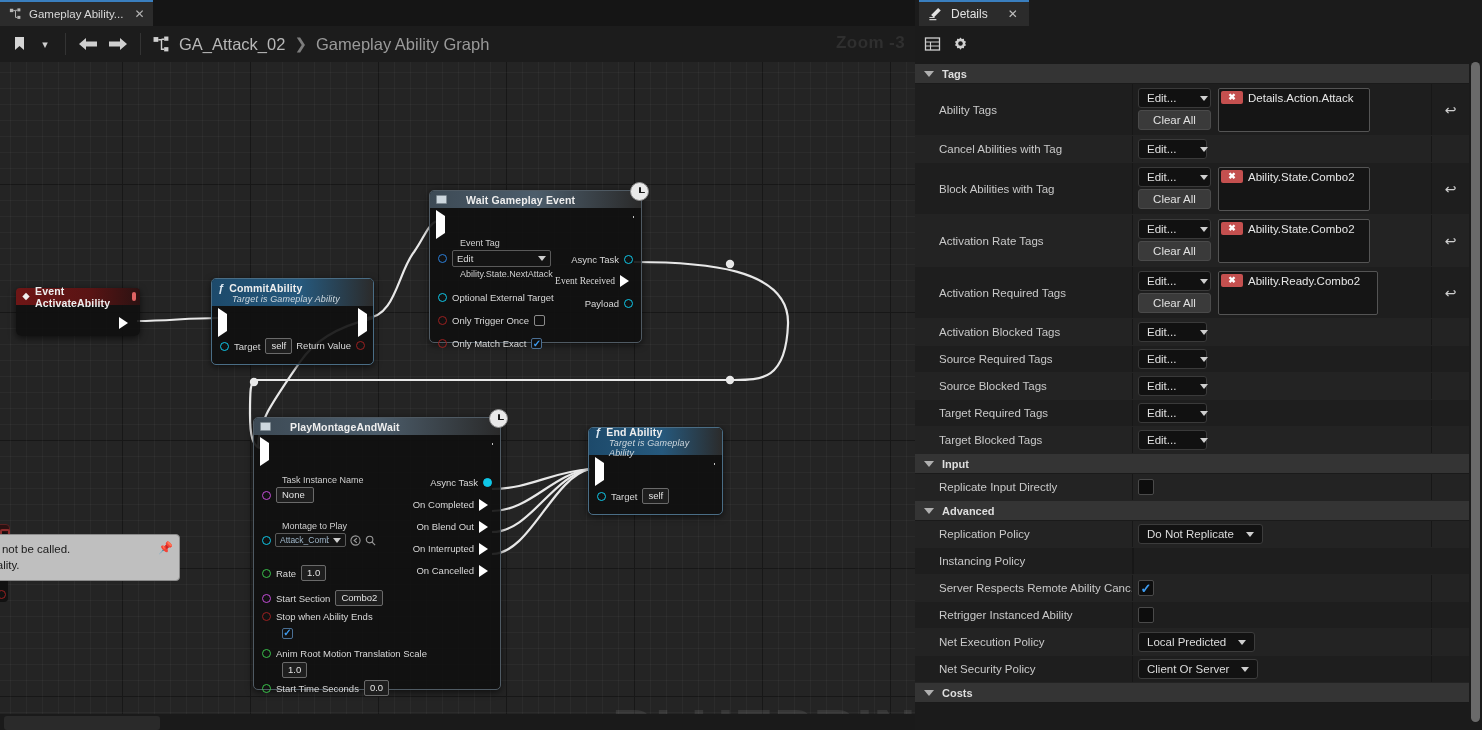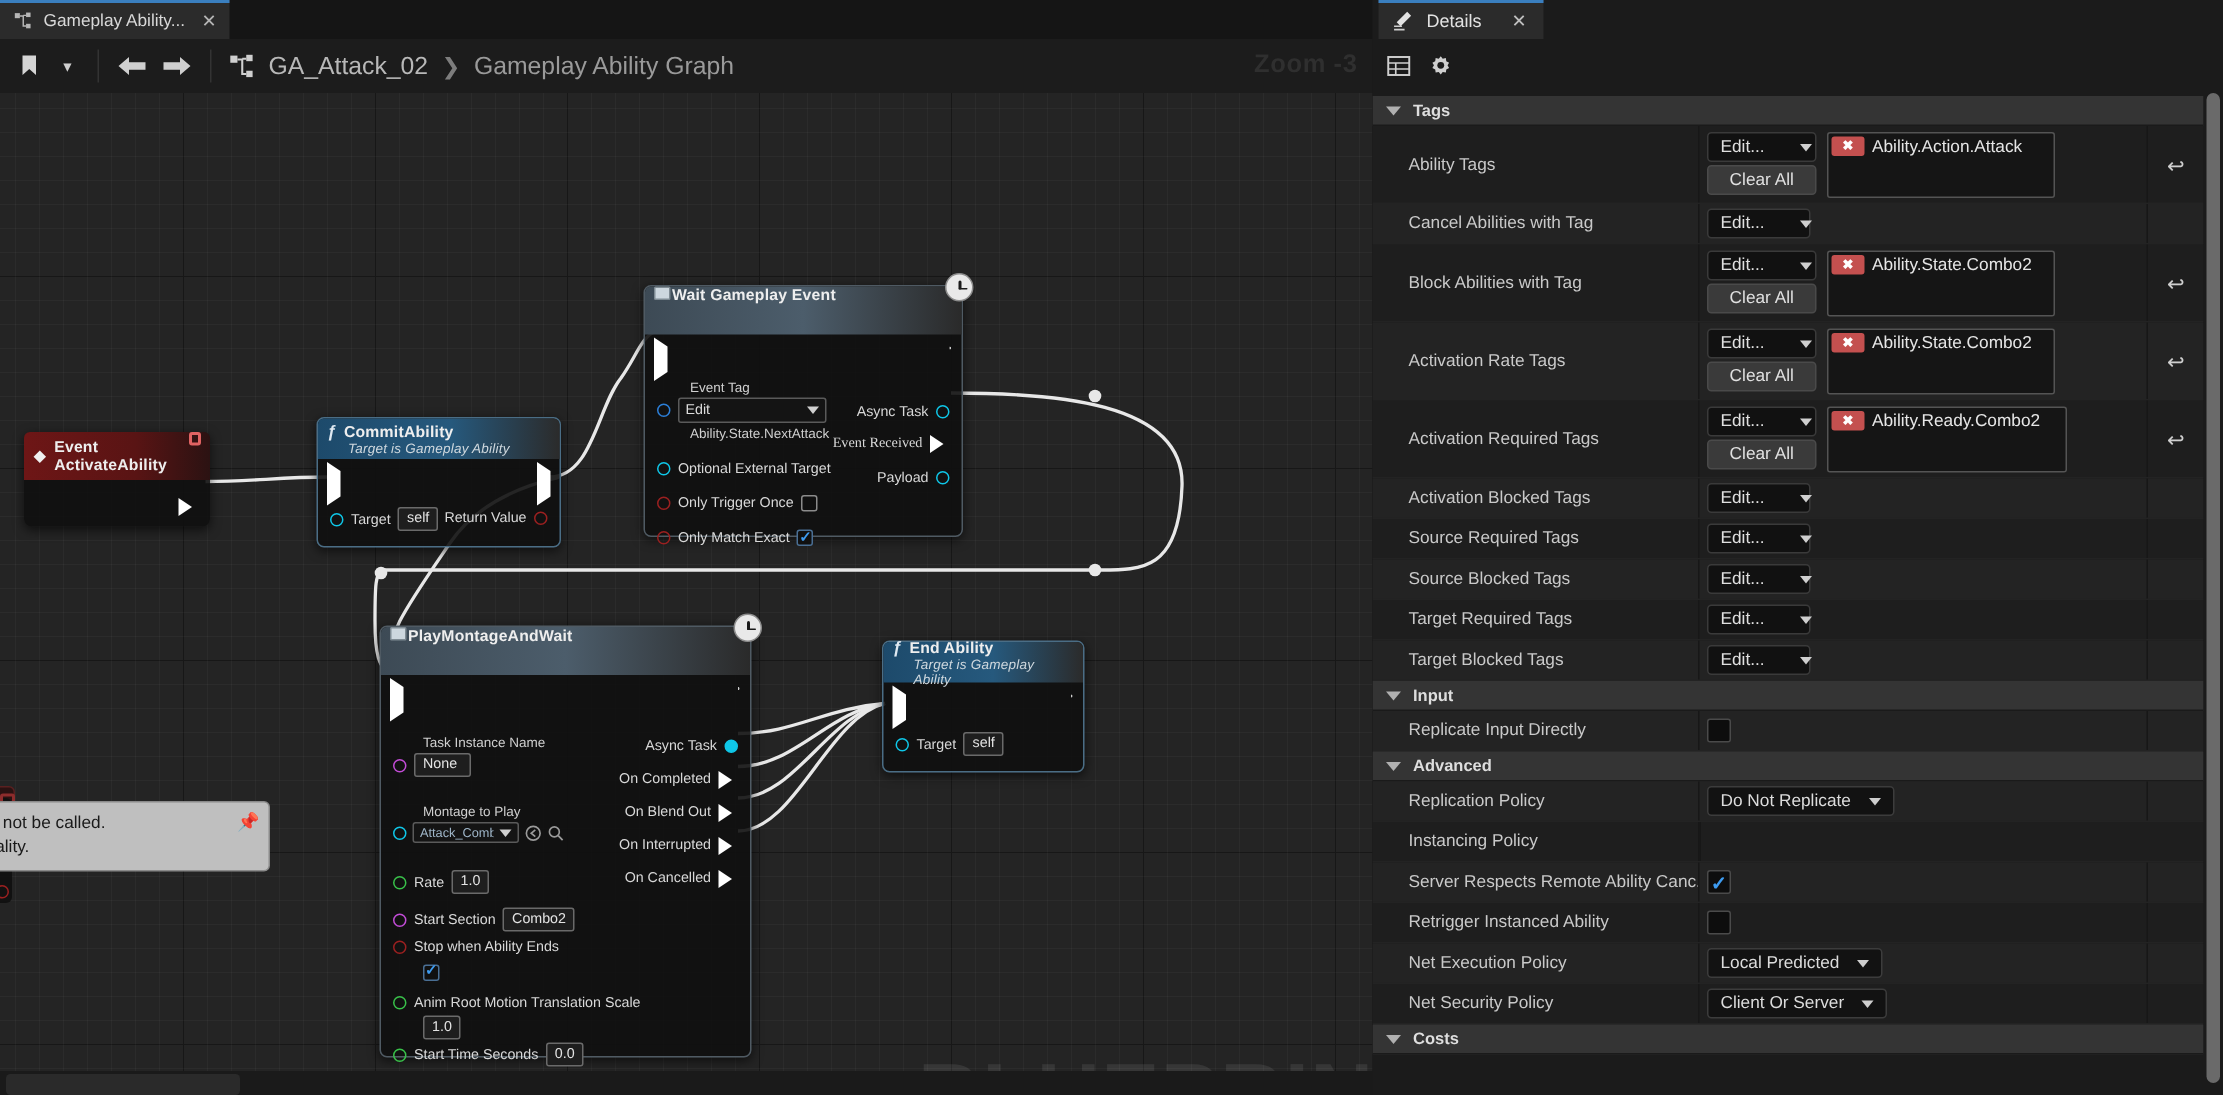--- a/index.html
+++ b/index.html
@@ -73,21 +73,21 @@
     position: absolute; left: 612px; top: 634px;
     font-size: 58px; font-weight: 700; letter-spacing: 1px;
     color: rgba(255,255,255,.085); pointer-events: none; user-select: none;
   }
   #wires { position: absolute; left: 0; top: 0; width: 915px; height: 652px; pointer-events: none; }
 
   
   .node { position: absolute; border-radius: 5px; background: rgba(16,16,16,.90);
           box-shadow: 0 2px 7px rgba(0,0,0,.6); }
   .node-hdr {
-    height: 32px; display: flex; gap: 1px;
+    height: 17px; display: flex; align-items: center; gap: 19px;
     padding: 0 6px; border-radius: 4px 4px 0 0;
     font-size: 10.5px; font-weight: 700; color: #eee; letter-spacing: .15px;
   }
   .node-hdr.fn {
     height: 27px; flex-direction: column; align-items: flex-start; gap: 0;
     justify-content: center; padding: 1px 6px 0 6px;
     background: linear-gradient(to right,#1d4a6b 0%, #26597d 55%, #2b2b2b 100%);
   }
   .node-hdr.fn .ttl { display: flex; align-items: center; gap: 5px; font-size:10.5px;}
   .node-hdr.fn .sub { font-size: 9px; font-style: italic; font-weight: 400; color: #cfd8de; margin-left: 14px; }
@@ -616,21 +616,21 @@
               <span>Edit...</span>
               <span class="cheva"></span>
             </div>
             <div class="btn" style="width:73px;justify-content:center;">
               <span>Clear All</span>
             </div>
           </div>
           <div class="tagbox">
             <div class="tagchip">
               <span class="xbtn">✖</span>
-              <span class="tagtxt">Ability.Action.Attack</span>
+              <span class="tagtxt">Details.Action.Attack</span>
             </div>
           </div>
         </div>
         <div class="prevert">
             <span>↩</span>
           </div>
       </div>
 
       <div class="prow">
         <div class="pname">Cancel Abilities with Tag</div>

